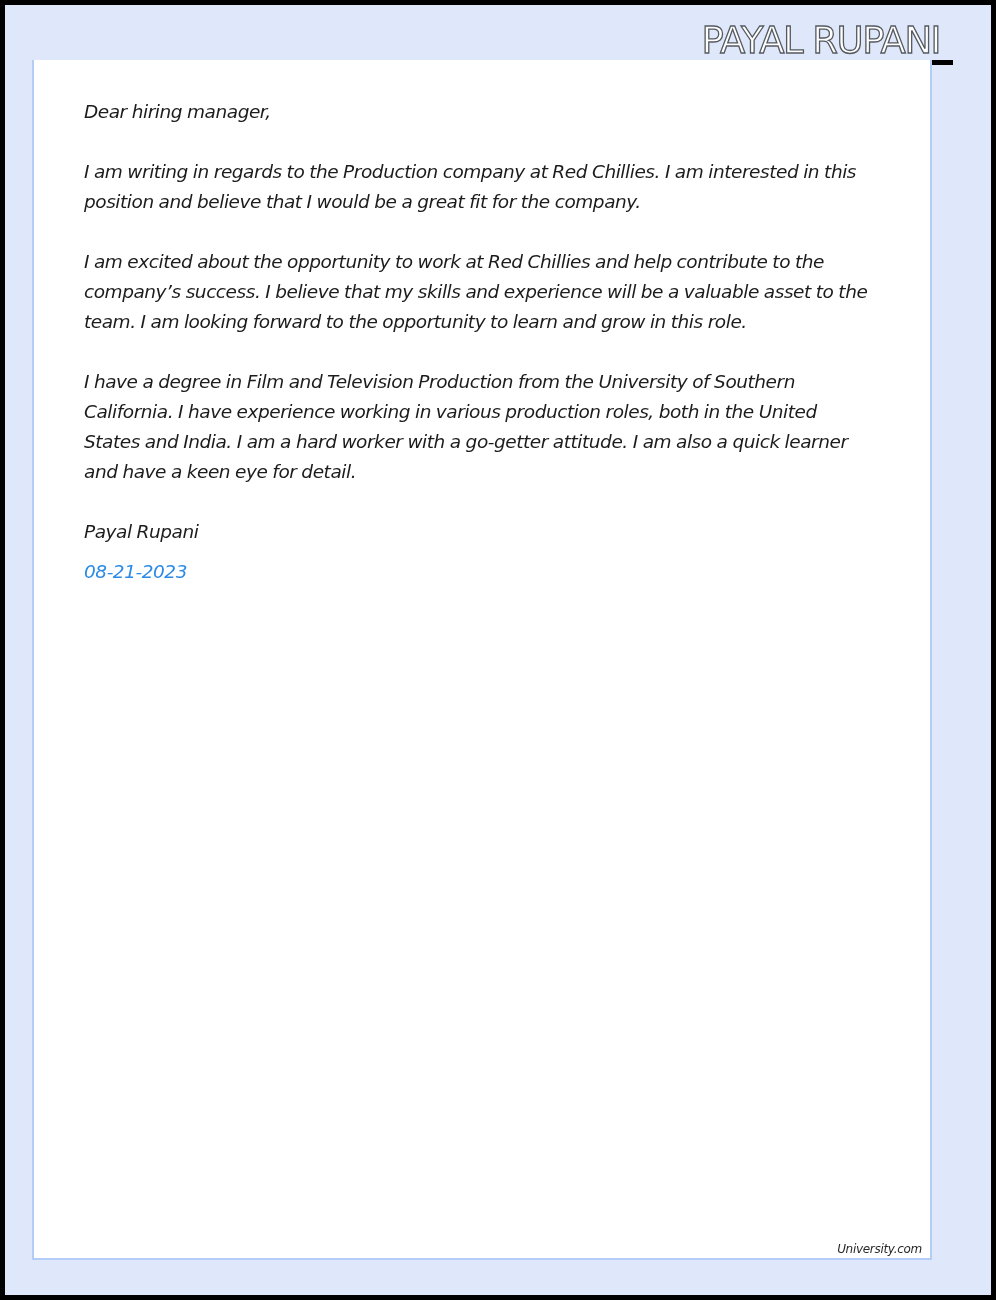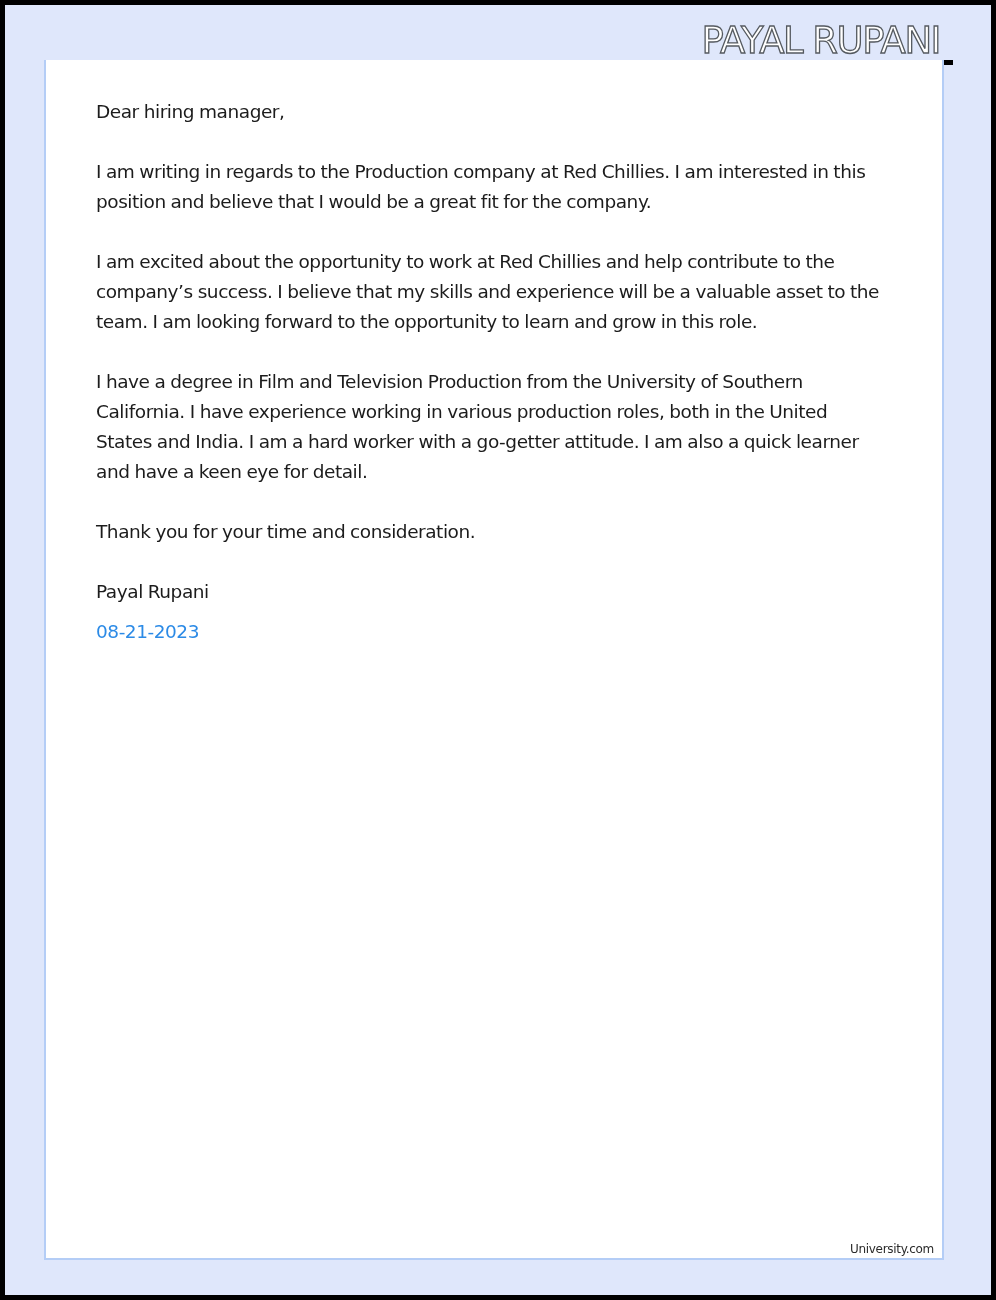--- a/index.html
+++ b/index.html
@@ -39,28 +39,29 @@
     .top-bar {
       position: absolute;
       left: 48px;
       top: 55px;
       width: 900px;
       height: 5px;
       background: #000000;
     }
     .card {
       position: absolute;
-      left: 44px;
+      left: 32px;
       top: 60px;
       width: 896px;
       height: 1198px;
       background: #ffffff;
       border-left: 2px solid #b4cdf6;
       border-right: 2px solid #b4cdf6;
       border-bottom: 2px solid #b4cdf6;
+      font-style: italic;
     }
     .letter {
       position: absolute;
       left: 50px;
       top: 37px;
       width: 790px;
       font-family: "DejaVu Sans", sans-serif;
       font-size: 18.5px;
       line-height: 30px;
       color: #1c1c1c;
@@ -94,18 +95,17 @@
   <div class="title">PAYAL RUPANI</div>
   <div class="top-bar"></div>
 </div>
 
 <div class="card">
   <div class="letter">
     <p>Dear hiring manager,</p>
     <p>I am writing in regards to the Production company at Red Chillies. I am interested in this position and believe that I would be a great fit for the company.</p>
     <p>I am excited about the opportunity to work at Red Chillies and help contribute to the company’s success. I believe that my skills and experience will be a valuable asset to the team. I am looking forward to the opportunity to learn and grow in this role.</p>
     <p>I have a degree in Film and Television Production from the University of Southern California. I have experience working in various production roles, both in the United States and India. I am a hard worker with a go-getter attitude. I am also a quick learner and have a keen eye for detail.</p>
-    <p>Thank you for your time and consideration.</p>
     <p class="tight">Payal Rupani</p>
     <p class="date">08-21-2023</p>
   </div>
   <div class="footer">University.com</div>
 </div>
 
 </body></html>

